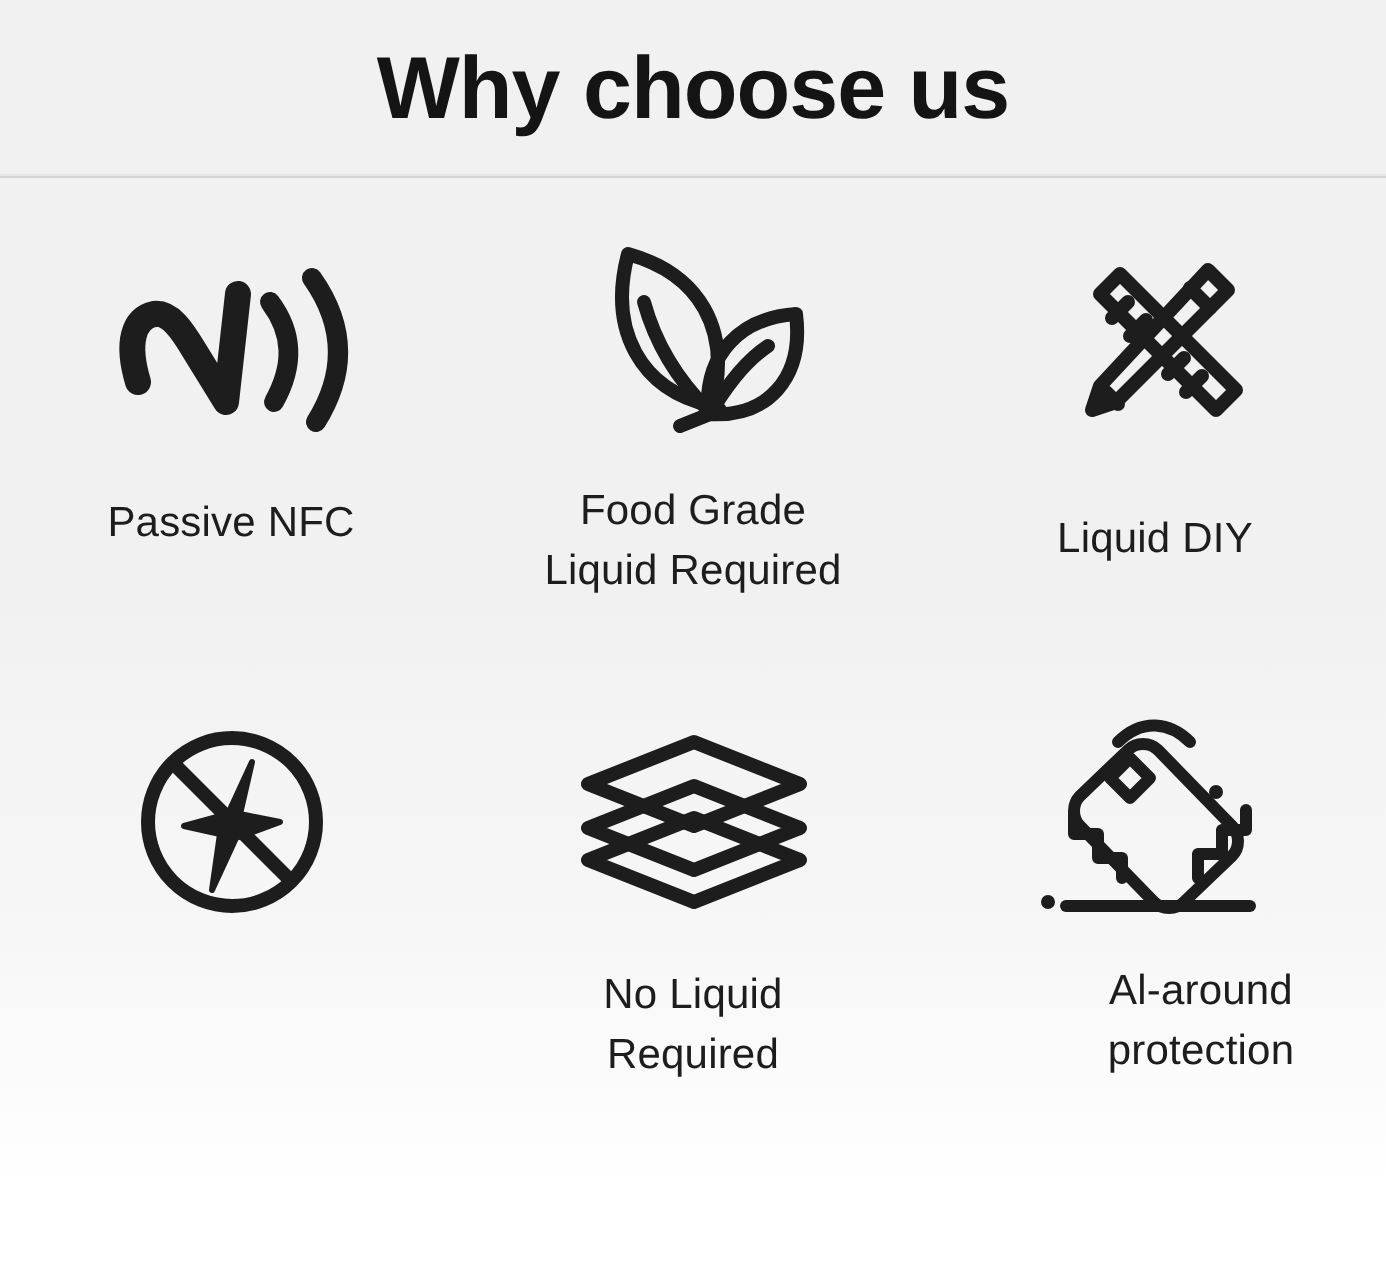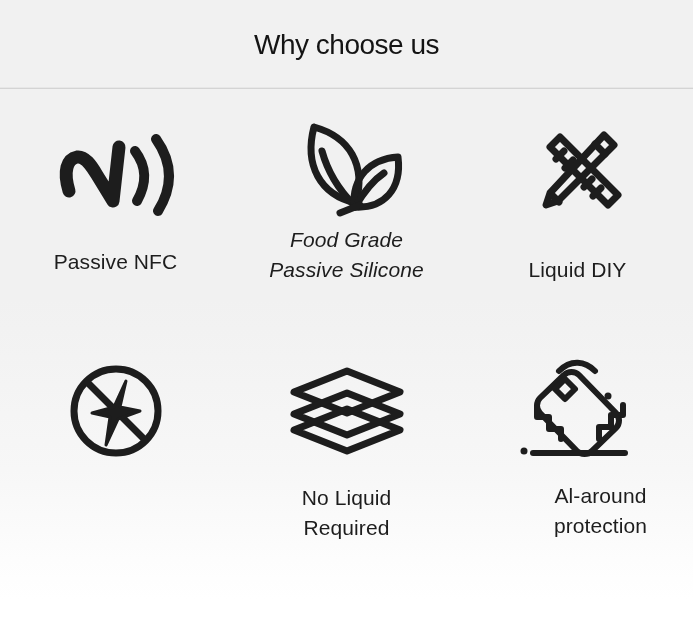--- a/index.html
+++ b/index.html
@@ -30,22 +30,22 @@
 
   
   .header {
     height: 88px;
     display: flex;
     align-items: center;
     justify-content: center;
     box-sizing: border-box;
   }
   .header-title {
-    font-size: 28px;
-    font-weight: normal;
+    font-size: 44px;
+    font-weight: bold;
     color: #141414;
     letter-spacing: -0.5px;
     line-height: 1;
     margin: 0;
     padding-top: 2px;
   }
   .divider {
     height: 1px;
     width: 100%;
     background: #d4d4d4;
@@ -87,21 +87,21 @@
     line-height: 1.45;
     color: #1d1d1d;
     font-weight: 400;
     letter-spacing: 0.1px;
   }
   .label .ln { display: block; }
 
   
   .cell-nfc      .icon-box { height: 112px; }
   .cell-nfc      .label    { margin-top: 22px; }
-  .cell-leaf     .label    { margin-top: 0; font-style: italic; }
+  .cell-leaf     .label    { margin-top: 16px; }
   .cell-diy      .icon-box { height: 112px; }
   .cell-diy      .label    { margin-top: 30px; }
 
   .cell-matte    .icon-box { height: 116px; }
   .cell-matte    .label    { margin-top: 18px; }
   .cell-battery  .icon-box { height: 116px; }
   .cell-battery  .label    { margin-top: 14px; }
   .cell-around   .icon-box { height: 116px; }
   .cell-around   .label    { margin-top: 12px; margin-left: 46px; }
 
@@ -151,21 +151,21 @@
               <path d="M114 42 C118 74 100 94 70 92 C68 62 86 44 114 42 Z"></path>
 
               <path d="M100 58 C88 66 78 80 71 92"></path>
 
               <path d="M56 98 L76 90"></path>
             </g>
           </svg>
         </div>
         <div class="label">
           <span class="ln">Food Grade</span>
-          <span class="ln">Passive Silicone</span>
+          <span class="ln">Liquid Required</span>
         </div>
       </div>
 
       <div class="cell cell-diy">
         <div class="icon-box">
           <svg width="104" height="104" viewBox="0 0 104 104" aria-hidden="true">
             <g fill="none" stroke="#1d1d1d" stroke-width="7" stroke-linecap="round" stroke-linejoin="round">
 
               <path d="M24 30 L34 20 L92 78 L82 88 Z"></path>
               <path d="M38 34 L30 42"></path>

